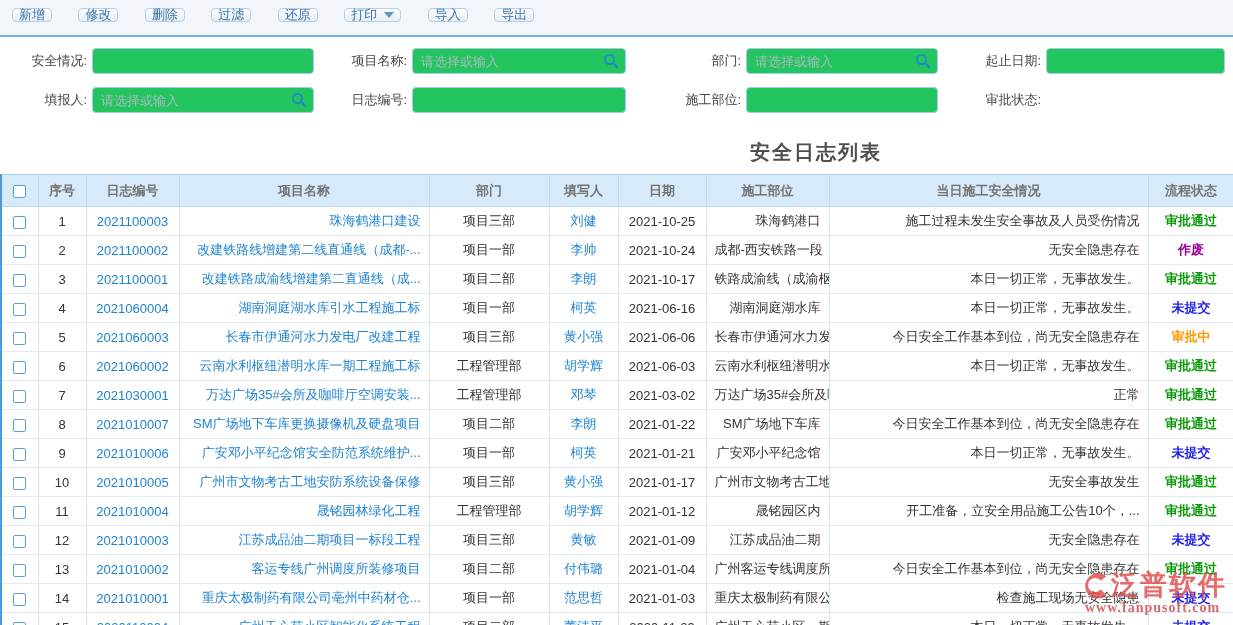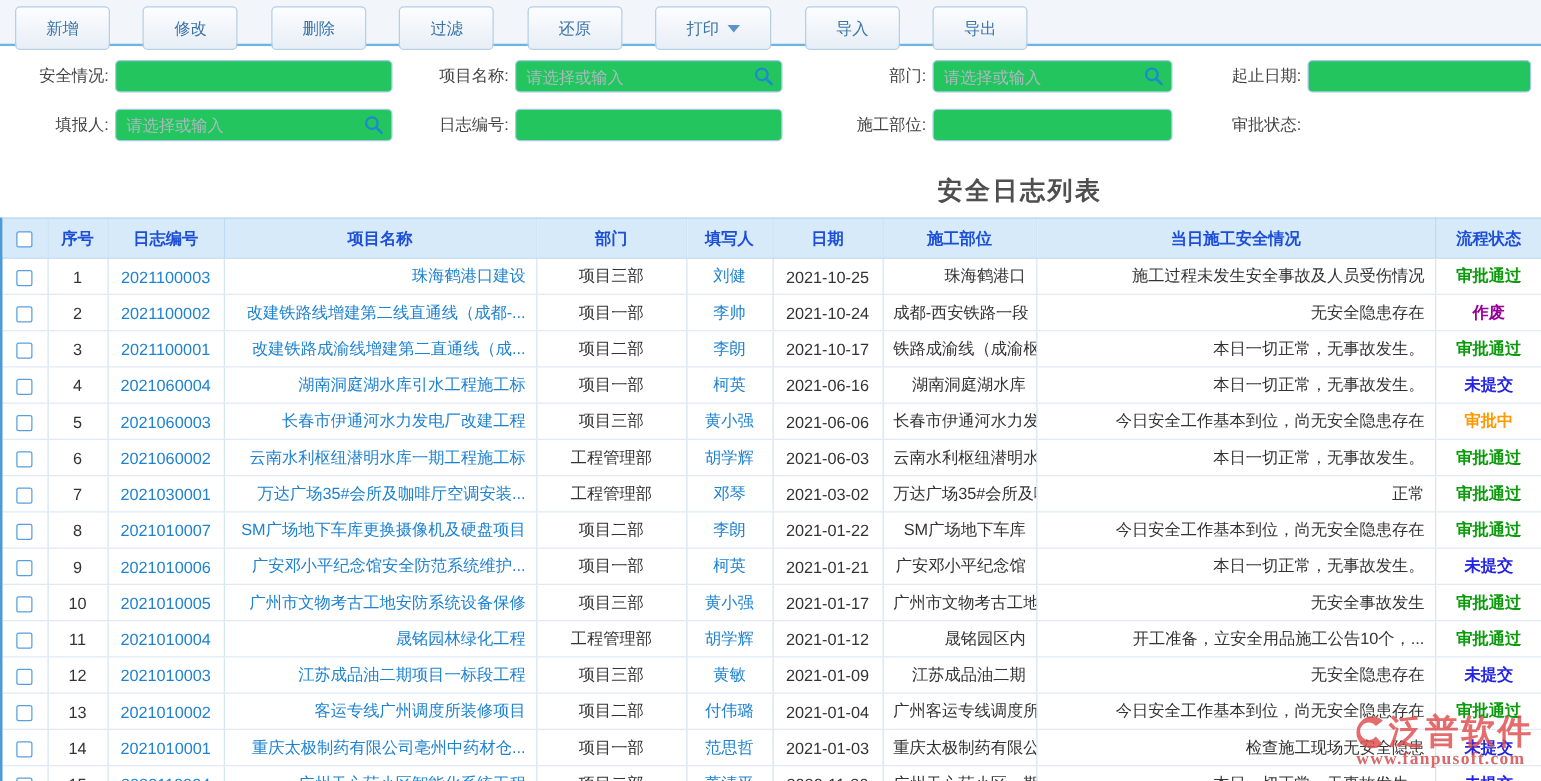--- a/index.html
+++ b/index.html
@@ -3,21 +3,21 @@
 <meta charset="utf-8">
 <style>
   * { box-sizing: border-box; margin: 0; padding: 0; }
   html,body { width:1233px; height:625px; overflow:hidden; background:#fff;
     font-family:"Liberation Sans", sans-serif; }
   .app { position:relative; width:1233px; height:625px; }
 
   
   .toolbar { height:37px; padding:5px 0 0 12px; background:#f2f6fa;
     border-bottom:2px solid #70b2e2; }
-  .btn { display:inline-flex; align-items:center; height:35px; padding:0 24px;
+  .btn { display:inline-flex; align-items:center; height:14px; padding:0 6px;
     margin-right:22px; border:1px solid #b5cfe6; border-radius:4px;
     background:linear-gradient(#fcfdff,#e7eef6); color:#3a73a8; font-size:13px;
     cursor:pointer; }
   .caret { width:0; height:0; margin-left:7px; border-left:5px solid transparent;
     border-right:5px solid transparent; border-top:6px solid #5c93c6; }
 
   
   .filters { padding:11px 0 6px 0; background:#fff; }
   .filter-row { display:grid; height:26px; margin-bottom:13px;
     grid-template-columns:92px 230px 90px 222px 112px 200px 100px 1fr; }
@@ -32,21 +32,21 @@
   .search-ic { position:absolute; right:7px; top:5px; width:16px; height:16px; }
 
   
   .title-bar { position:relative; height:42px; }
   .title-bar h1 { position:absolute; left:750px; top:7px; font-size:20px;
     font-weight:bold; color:#4f4f4f; letter-spacing:2px; }
 
   
   table { width:1233px; border-collapse:collapse; table-layout:fixed;
     border-left:2px solid #4d9ad6; }
-  th { height:32px; background:#d6eafa; color:#1d4ed8; font-size:13px;
+  th { height:32px; background:#d6eafa; color:#737373; font-size:13px;
     font-weight:bold; border:1px solid #c0dbf1; border-top-color:#abd0ec;
     white-space:nowrap; overflow:hidden; }
   td { height:29px; font-size:13px; color:#333; border-right:1px solid #d6e5f3;
     border-bottom:1px solid #dfeaf5; white-space:nowrap; overflow:hidden;
     text-align:center; }
   td a { color:#1e82d2; text-decoration:none; cursor:pointer; }
   .c-left { text-align:right; padding:0 8px; }
   .cb { display:inline-block; width:13px; height:13px; border:1px solid #58a0dc;
     border-radius:2px; background:#fff; vertical-align:middle; cursor:pointer; }
   .c-status span { font-weight:bold; }

